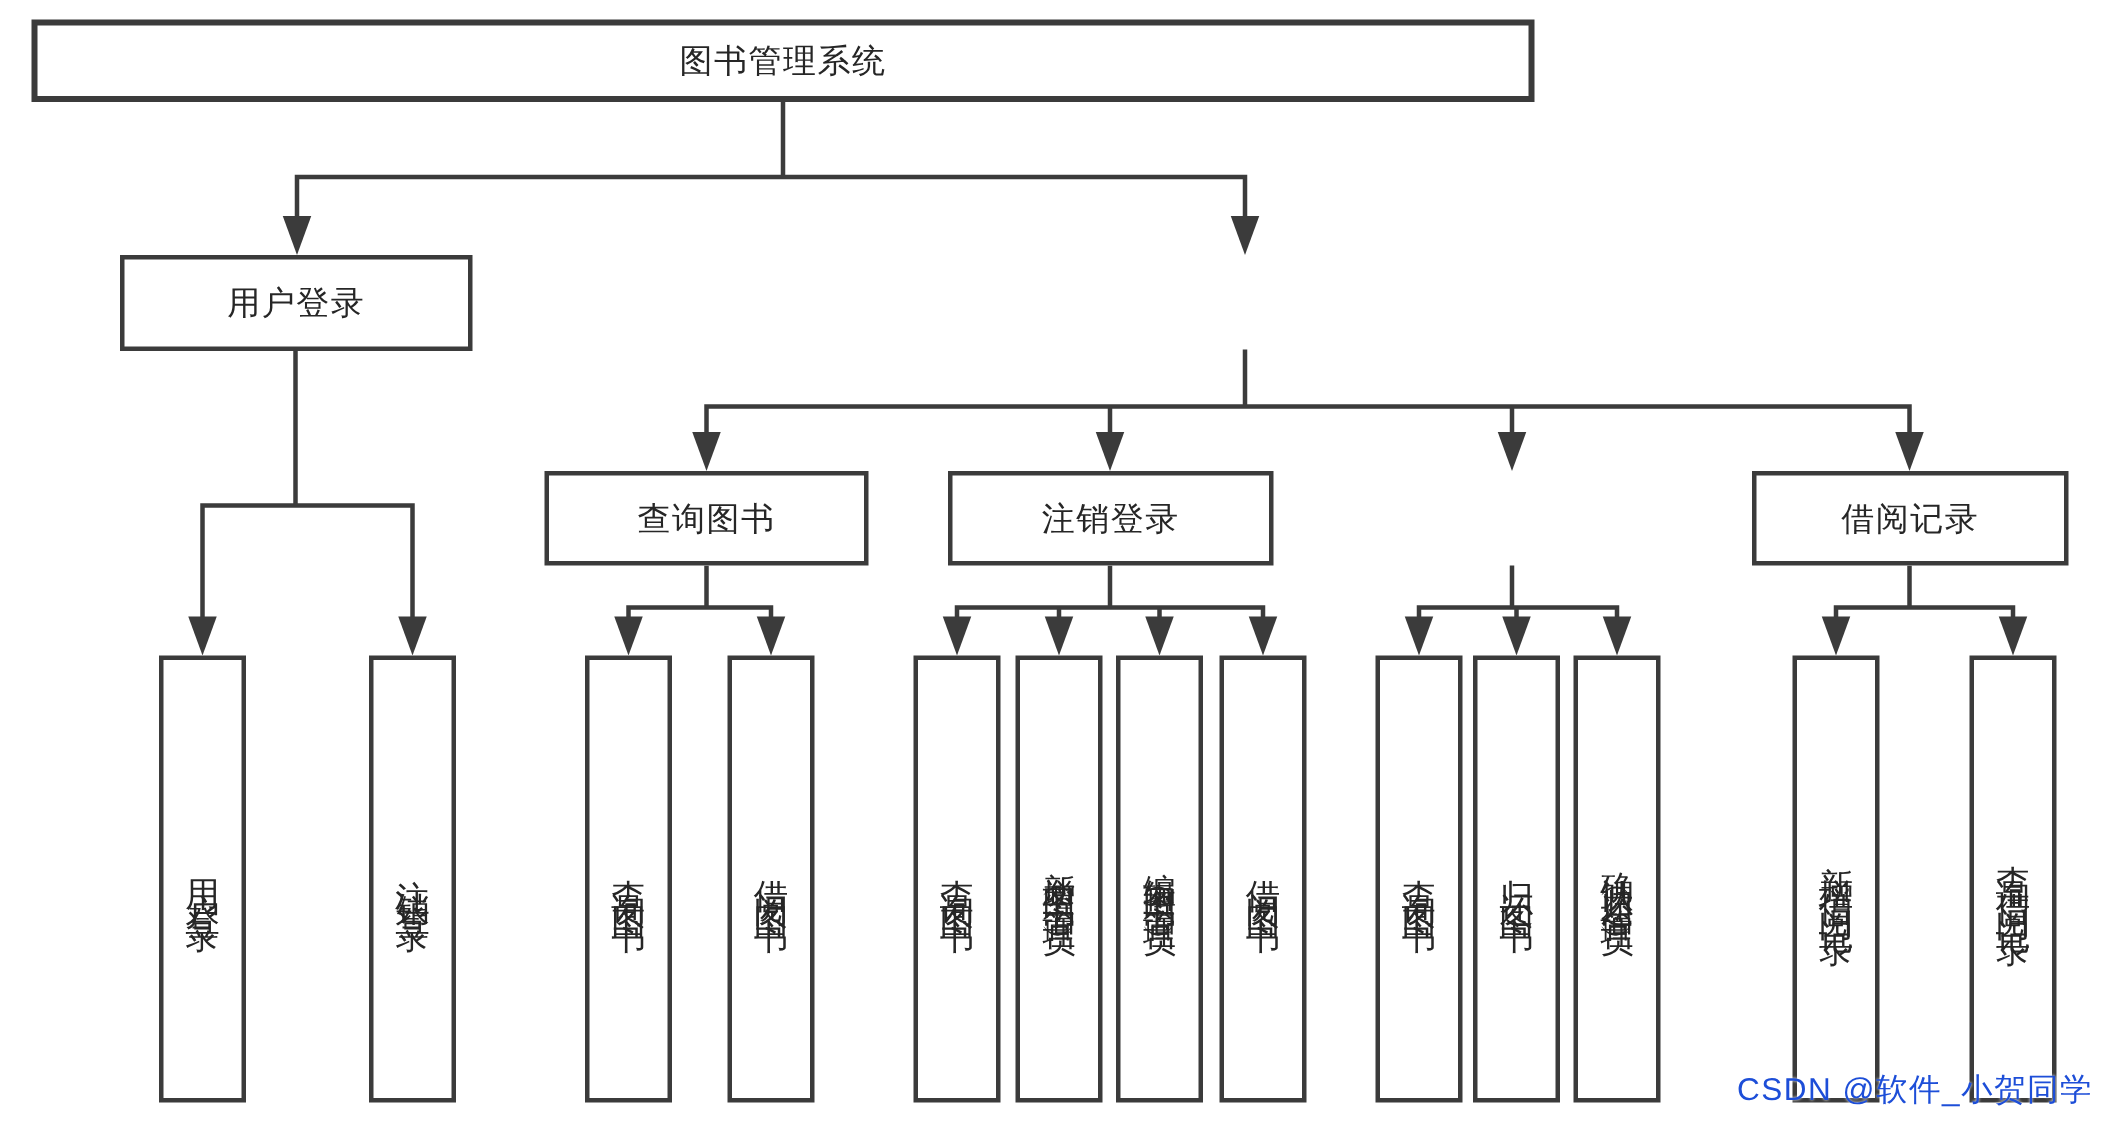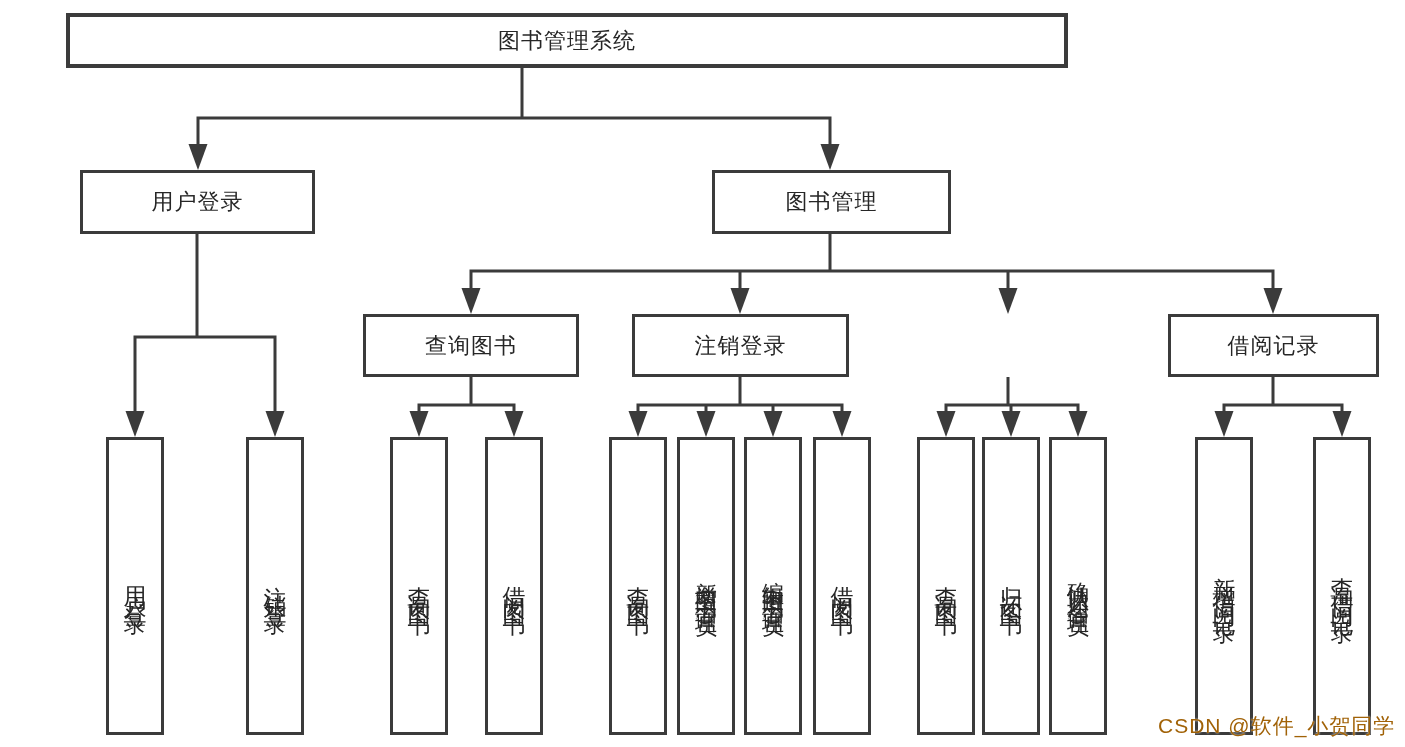--- a/index.html
+++ b/index.html
@@ -6,31 +6,31 @@
   .stage{
     position:relative;width:1405px;height:747px;background:#ffffff;
     font-family:"Liberation Sans","DejaVu Sans",sans-serif;overflow:hidden;
   }
   .wires{position:absolute;left:0;top:0;pointer-events:none;}
   .node{
     position:absolute;box-sizing:border-box;background:#ffffff;
     border:3px solid #3b3b3b;display:flex;align-items:center;justify-content:center;
     font-size:22px;color:#262626;letter-spacing:1px;white-space:nowrap;
   }
-  .node.root{border-width:4px;margin-left:45px;}
+  .node.root{border-width:4px;}
   .vnode{
     position:absolute;box-sizing:border-box;background:#ffffff;
     border:3px solid #3b3b3b;display:flex;align-items:center;justify-content:center;
     writing-mode:vertical-rl;text-orientation:mixed;
     top:437px;height:298px;width:58px;
     font-size:23px;color:#262626;letter-spacing:9px;line-height:1;
   }
   .vnode.long{letter-spacing:5px;font-size:22px;}
   .watermark{
-    position:absolute;left:1158px;top:712px;font-size:21px;color:#a16207;
+    position:absolute;left:1158px;top:712px;font-size:21px;color:#1d4ed8;
     letter-spacing:1px;white-space:nowrap;
     text-shadow:0 0 2px #ffffff;
   }
 </style>
 </head>
 <body>
 
 <div class="stage">
 
   <svg class="wires" width="1405" height="747" viewBox="0 0 1405 747">
@@ -69,21 +69,20 @@
       <polygon points="1001.5,411 1020.5,411 1011,437"></polygon>
       <polygon points="1068.5,411 1087.5,411 1078,437"></polygon>
       <polygon points="1214.5,411 1233.5,411 1224,437"></polygon>
       <polygon points="1332.5,411 1351.5,411 1342,437"></polygon>
     </g>
   </svg>
 
   <div class="node root" style="left:21px;top:13px;width:1002px;height:55px">图书管理系统</div>
 
   <div class="node" style="left:80px;top:170px;width:235px;height:64px">用户登录</div>
-  <div class="node" style="left:712px;top:170px;width:239px;height:64px">图书管理</div>
 
   <div class="node" style="left:363px;top:314px;width:216px;height:63px">查询图书</div>
   <div class="node" style="left:632px;top:314px;width:217px;height:63px">注销登录</div>
   <div class="node" style="left:1168px;top:314px;width:211px;height:63px">借阅记录</div>
 
   <div class="vnode" style="left:106px">用户登录</div>
   <div class="vnode" style="left:246px">注销登录</div>
 
   <div class="vnode" style="left:390px">查询图书</div>
   <div class="vnode" style="left:485px">借阅图书</div>

